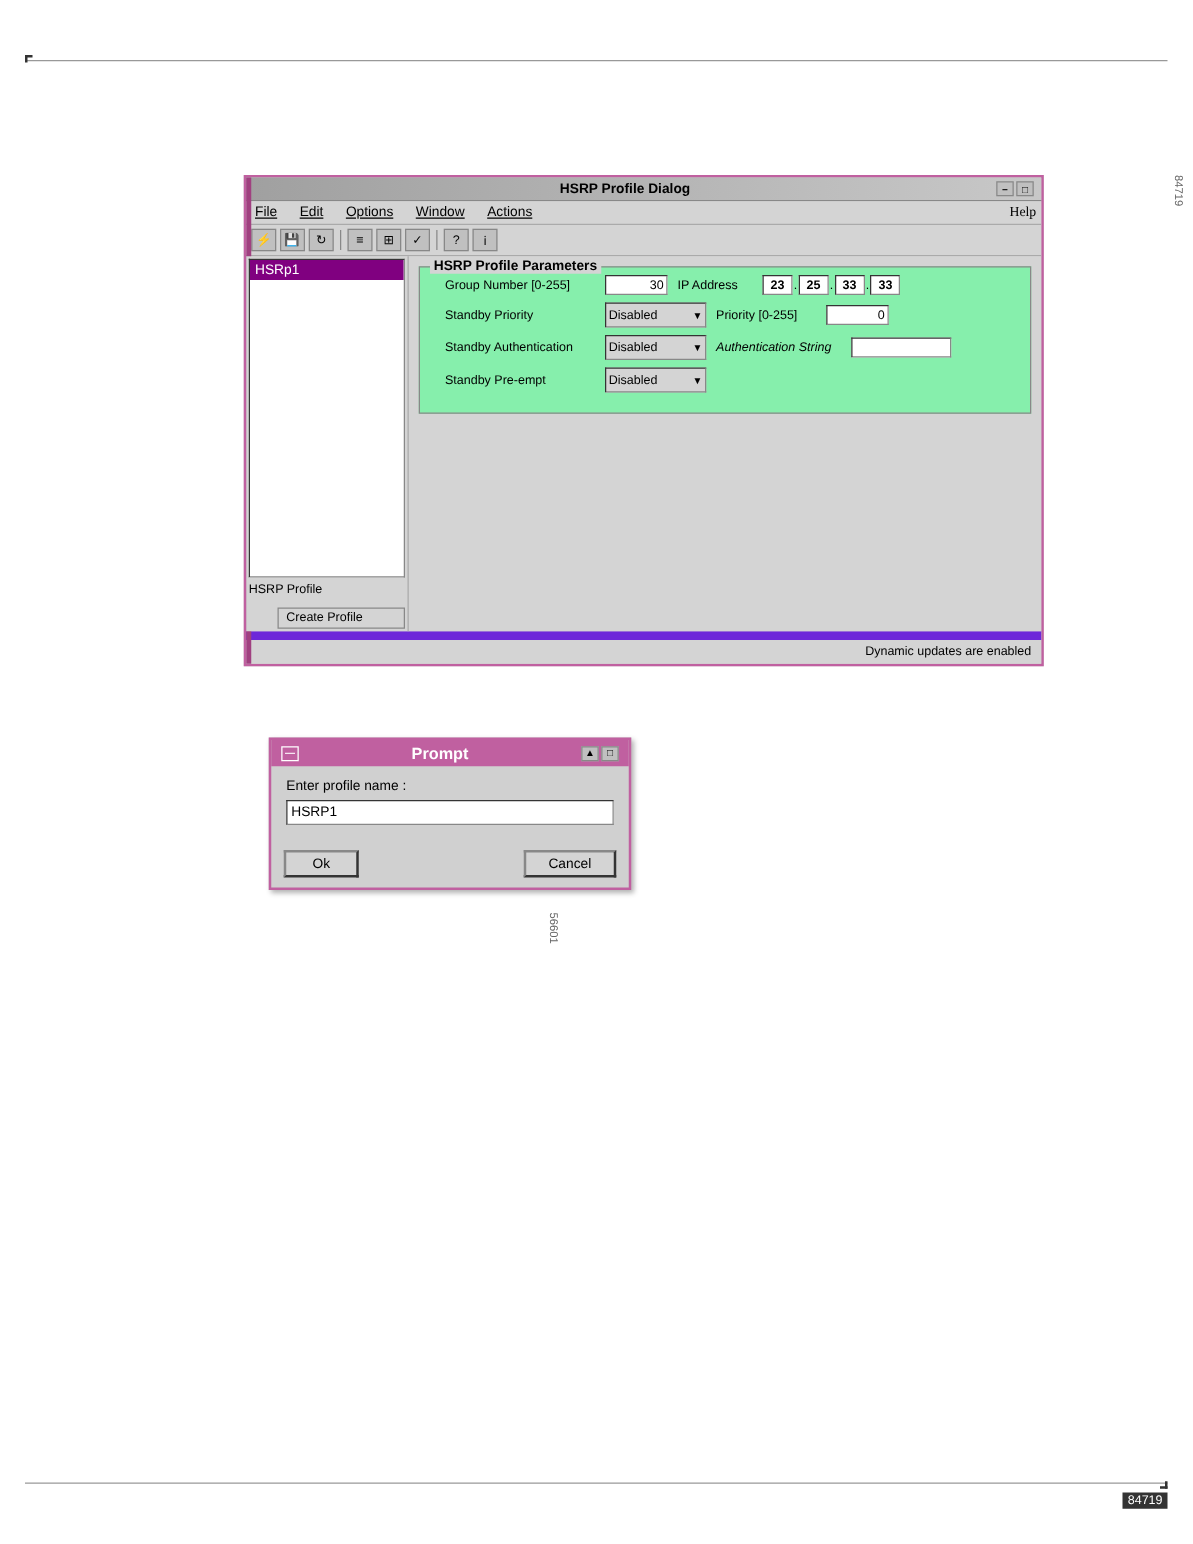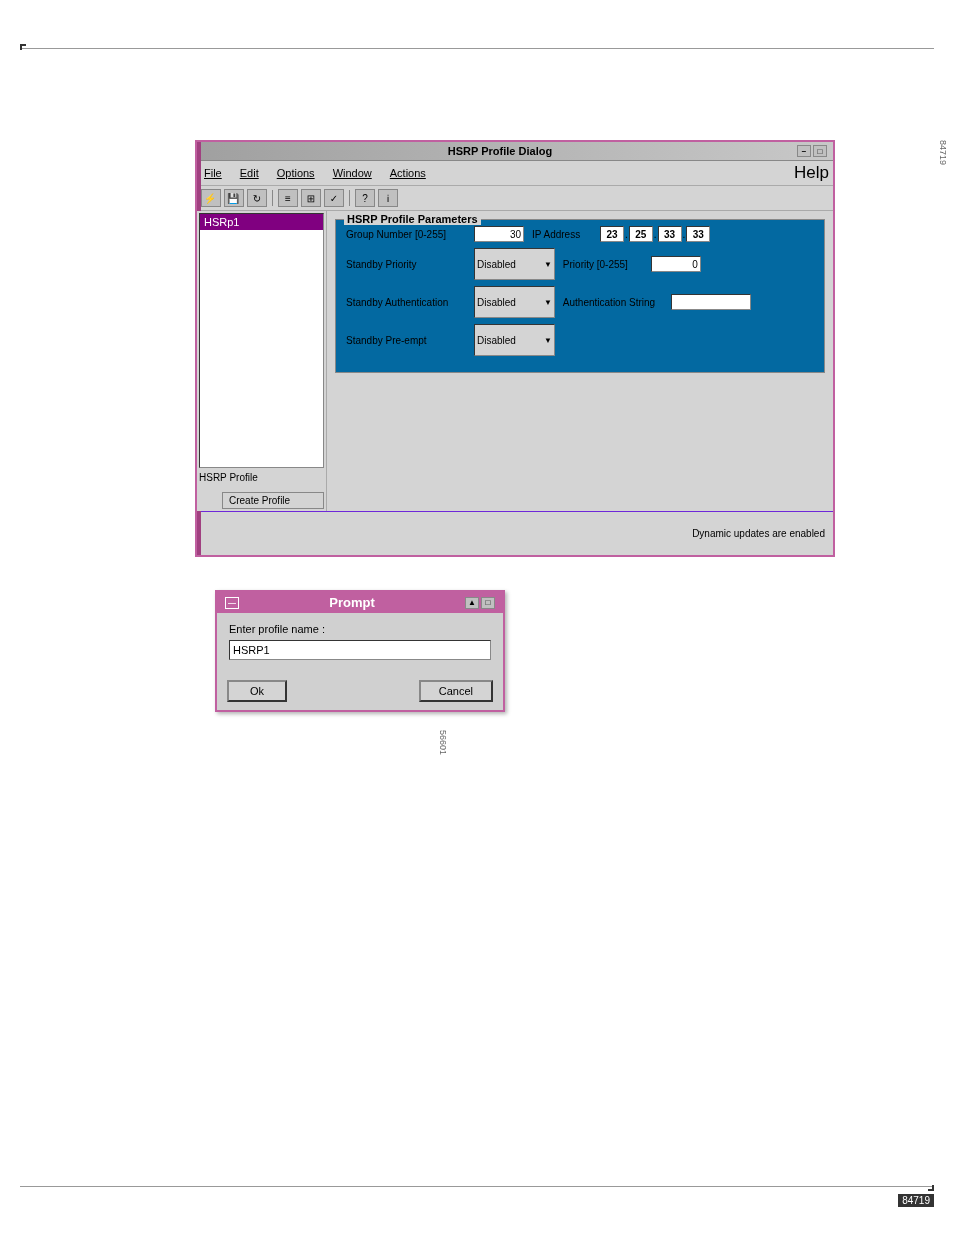--- a/index.html
+++ b/index.html
@@ -109,22 +109,23 @@
     }
     .menu-item {
       font-size: 11px;
       color: #000;
       cursor: pointer;
       padding: 1px 3px;
     }
     .menu-item.underline { text-decoration: underline; }
     .menu-help {
       margin-left: auto;
-      font-size: 17px;
-      cursor: pointer;
+      font-size: 11px;
+      cursor: pointer;
+      font-family: Liberation Serif, serif;
     }
 
     
     .toolbar {
       background: #d4d4d4;
       padding: 3px 4px;
       display: flex;
       gap: 3px;
       border-bottom: 1px solid #aaa;
       align-items: center;
@@ -179,22 +180,22 @@
     }
 
     
     .params-panel {
       flex: 1;
       padding: 8px;
       background: #d4d4d4;
     }
     .params-group {
       border: 1px solid #888;
-      padding: 6px 10px 10px;
-      background: #0369a1;
+      padding: 6px 20px 10px;
+      background: #86efac;
       position: relative;
     }
     .params-group-title {
       position: absolute;
       top: -7px;
       left: 8px;
       background: #d4d4d4;
       padding: 0 3px;
       font-size: 11px;
       font-weight: bold;
@@ -213,21 +214,21 @@
     .param-input {
       height: 16px;
       border: 1px inset #888;
       background: #fff;
       font-size: 10px;
       padding: 1px 2px;
     }
     .param-input-sm { width: 50px; text-align: right; }
     .param-input-md { width: 80px; }
     .param-select {
-      height: 32px;
+      height: 20px;
       border: 1px inset #888;
       background: #d4d4d4;
       font-size: 10px;
       display: flex;
       align-items: center;
       justify-content: space-between;
       padding: 0 2px;
       cursor: pointer;
       min-width: 70px;
       gap: 28px;
@@ -249,22 +250,22 @@
       text-align: center;
       font-weight: bold;
     }
     .ip-dot {
       font-size: 10px;
     }
 
     
     .status-bar {
       background: #d4d4d4;
-      border-top: 1px solid #6d28d9;
-      padding: 16px 8px;
+      border-top: 7px solid #6d28d9;
+      padding: 4px 8px;
       text-align: right;
       font-size: 10px;
       color: #000;
     }
 
     
     .profile-label {
       font-size: 10px;
       color: #000;
       margin-top: 2px;
@@ -456,21 +457,21 @@
           <span class="param-label" style="min-width:80px;">Priority [0-255]</span>
           <input class="param-input param-input-sm" value="0" style="">
         </div>
 
         <div class="param-row">
           <span class="param-label">Standby Authentication</span>
           <div class="param-select">
             <span>Disabled</span>
             <span class="select-arrow">▼</span>
           </div>
-          <span class="param-label" style="min-width:100px;">Authentication String</span>
+          <span class="param-label" style="min-width:100px;font-style:italic;">Authentication String</span>
           <input class="param-input param-input-md" value="" style="">
         </div>
 
 
         <div class="param-row">
           <span class="param-label">Standby Pre-empt</span>
           <div class="param-select">
             <span>Disabled</span>
             <span class="select-arrow">▼</span>
           </div>

